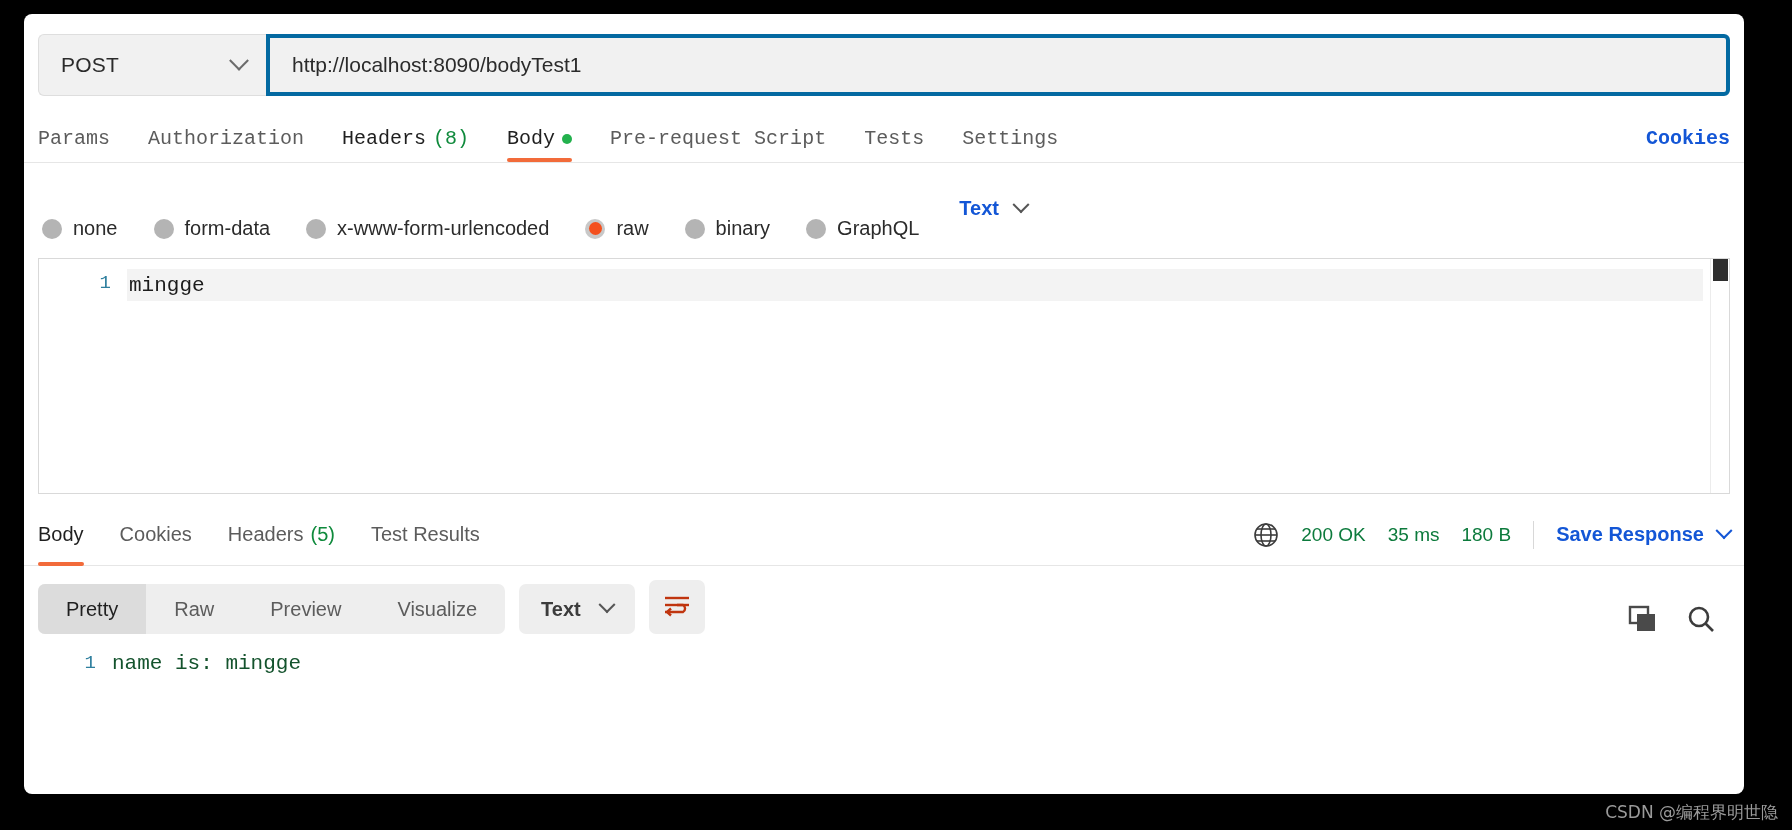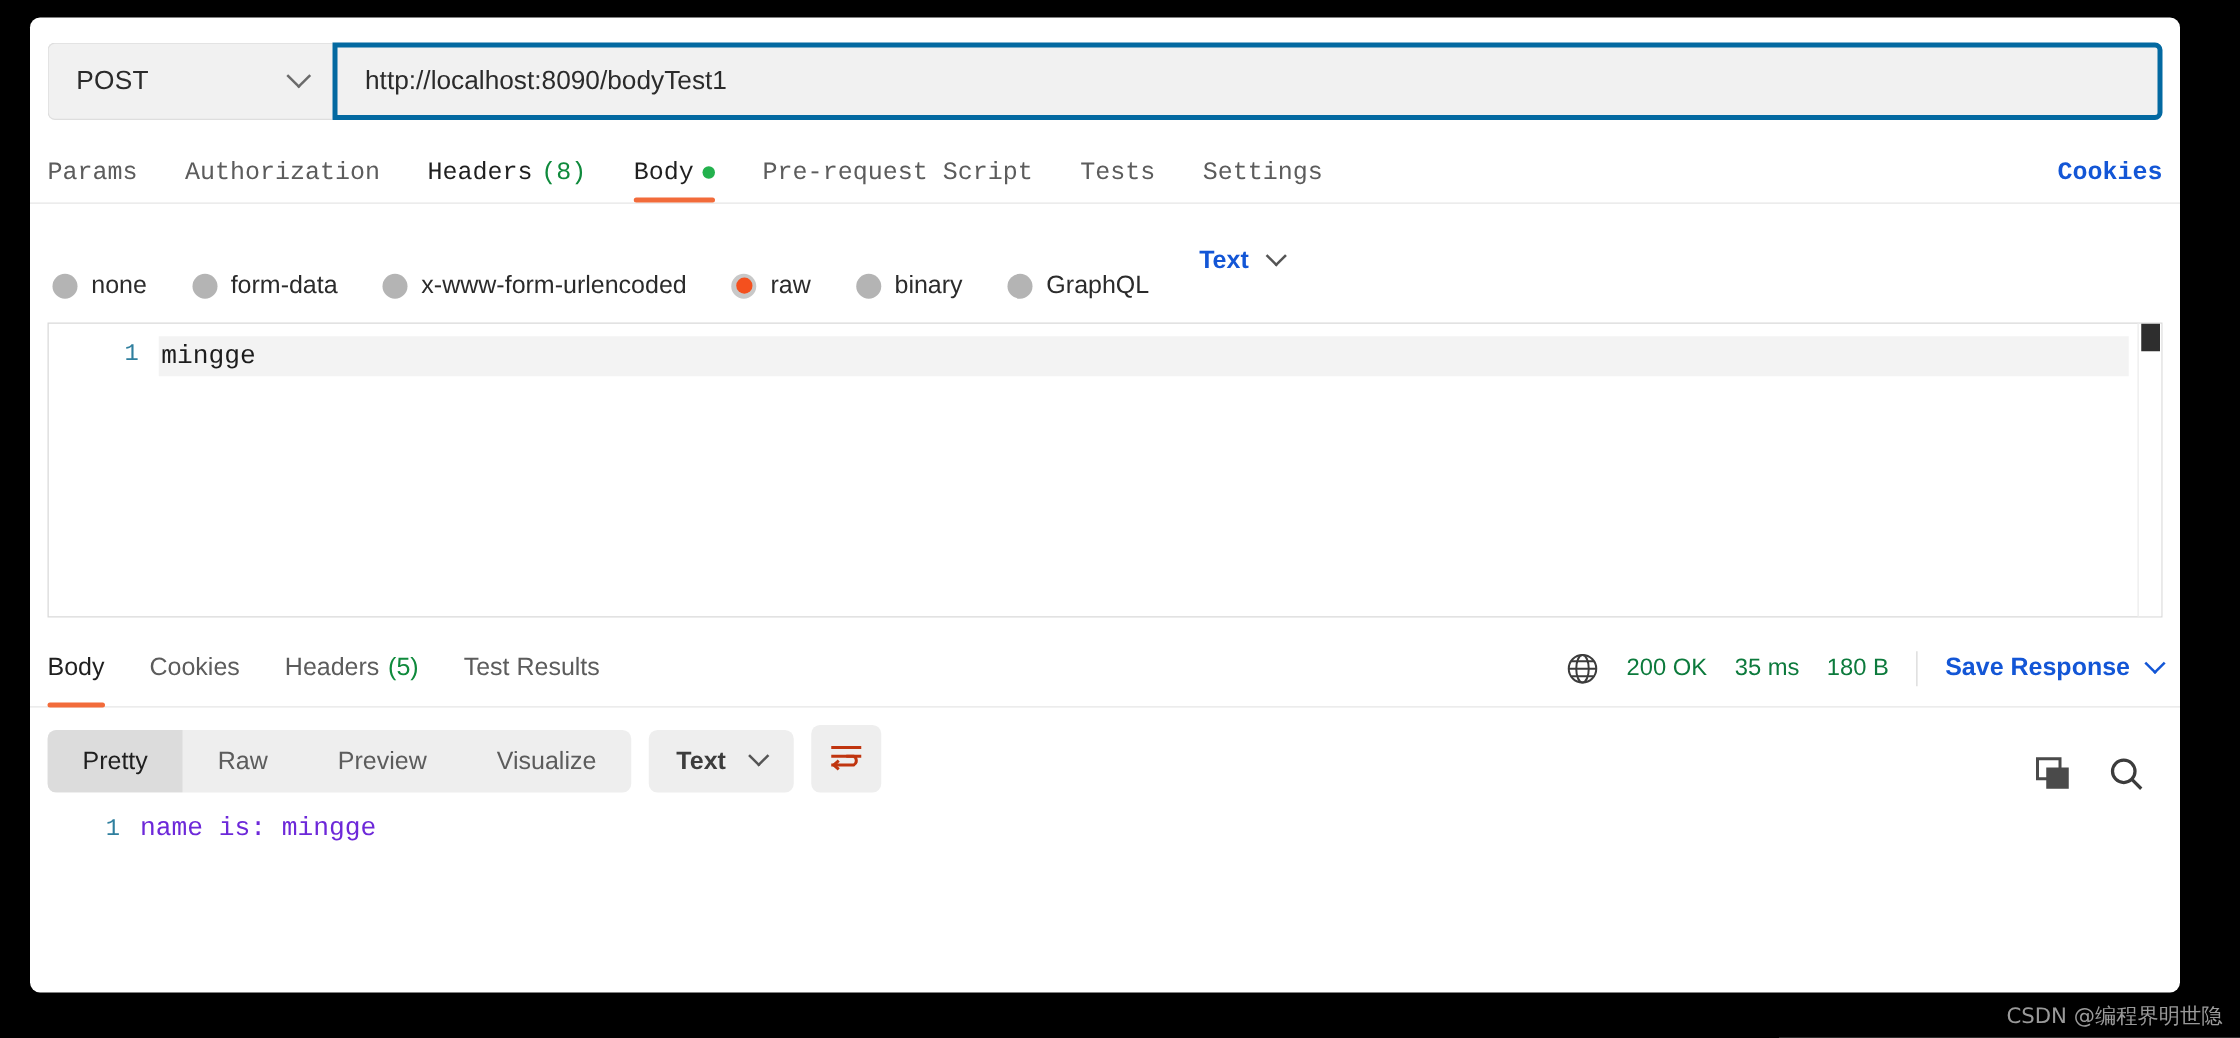--- a/index.html
+++ b/index.html
@@ -337,21 +337,21 @@
     text-align: right;
     padding-right: 16px;
     font-family: "Liberation Mono", monospace;
     font-size: 19px;
     color: #2f7f9e;
     user-select: none;
   }
   .resp-code {
     font-family: "Liberation Mono", monospace;
     font-size: 21px;
-    color: #6d28d9;
+    color: #14532d;
   }
 
   
   .watermark {
     position: absolute;
     right: 14px; bottom: 6px;
     font-size: 17px;
     color: #9a9a9a;
     font-family: "DejaVu Sans", sans-serif;
   }

